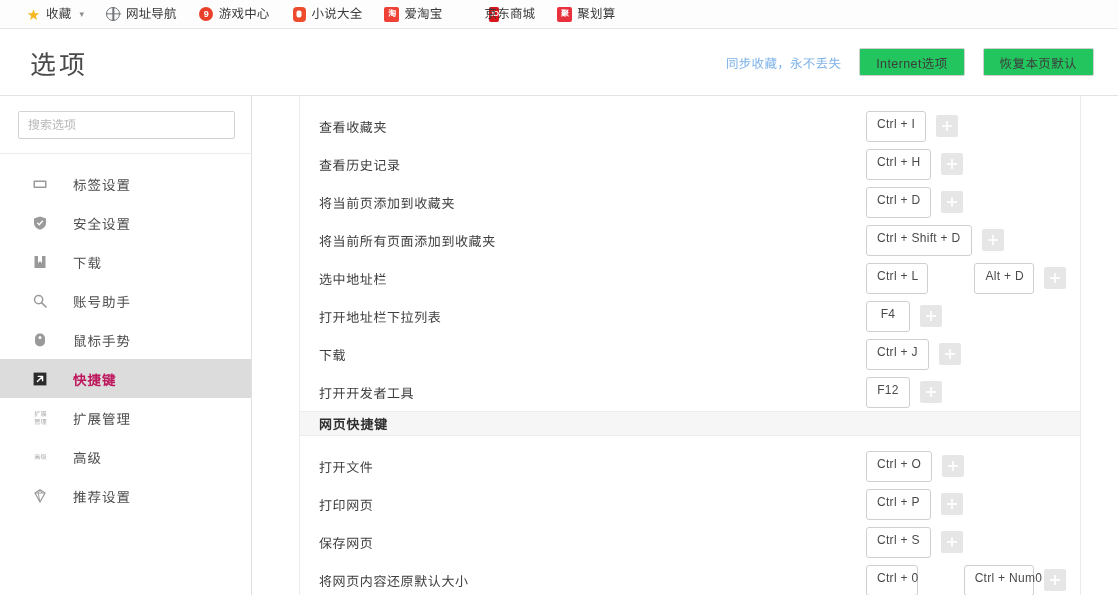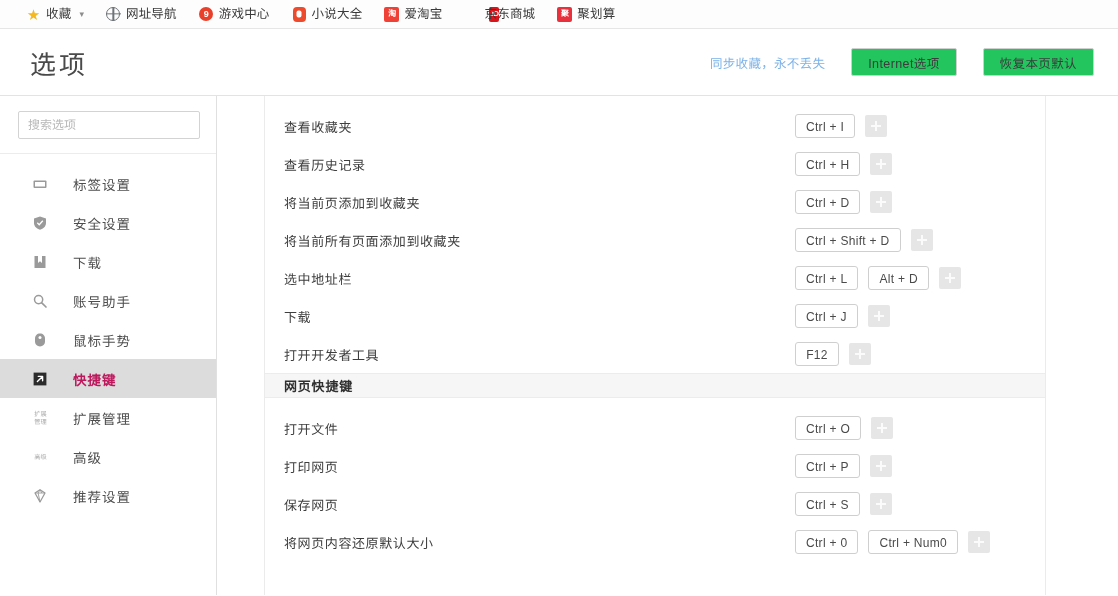--- a/index.html
+++ b/index.html
@@ -127,21 +127,21 @@
     color: #4a4a4a;
     font-weight: normal;
     letter-spacing: 3px;
     margin: 0;
     flex: none;
   }
   .header-right {
     margin-left: auto;
     display: flex;
     align-items: center;
-    gap: 26px;
+    gap: 18px;
   }
   .sync-link {
     font-size: 12.5px;
     color: #7cb2e8;
     text-decoration: none;
     cursor: pointer;
     white-space: nowrap;
     letter-spacing: 0.3px;
   }
   .hdr-btn {
@@ -160,21 +160,21 @@
   }
 
   
   .layout {
     display: flex;
     height: calc(596px - 29px - 68px);
   }
 
   
   .sidebar {
-    width: 217px;
+    width: 252px;
     flex: none;
     background: #ffffff;
     border-right: 1px solid #e0e0e0;
     box-sizing: border-box;
     overflow: hidden;
   }
   .search-wrap {
     padding: 15px 16px 14px 18px;
     border-bottom: 1px solid #ececec;
     box-sizing: border-box;
@@ -274,27 +274,28 @@
     justify-content: flex-start;
     box-sizing: border-box;
   }
   .keycap {
     border: 1px solid #cfcfcf;
     border-radius: 3px;
     background: #ffffff;
     color: #4a4a4a;
     font-size: 12px;
     line-height: 1;
-    padding: 6px 10px 4px;
+    padding: 6px 10px 11px;
     white-space: nowrap;
     cursor: pointer;
     letter-spacing: 0.3px;
     min-width: 44px;
     text-align: center;
     box-sizing: border-box;
+    margin-left: 36px;
   }
   .add-btn {
     width: 22px;
     height: 22px;
     flex: none;
     background: #e6e6e6;
     border: none;
     border-radius: 2px;
     position: relative;
     cursor: pointer;
@@ -509,20 +510,27 @@
           </div>
           <div class="row">
             <div class="row-label">选中地址栏</div>
             <div class="row-keys">
               <div class="keycap">Ctrl + L</div>
               <div class="keycap">Alt + D</div>
               <button class="add-btn"></button>
             </div>
           </div>
           <div class="row">
+            <div class="row-label">打开地址栏下拉列表</div>
+            <div class="row-keys">
+              <div class="keycap">F4</div>
+              <button class="add-btn"></button>
+            </div>
+          </div>
+          <div class="row">
             <div class="row-label">下载</div>
             <div class="row-keys">
               <div class="keycap">Ctrl + J</div>
               <button class="add-btn"></button>
             </div>
           </div>
           <div class="row">
             <div class="row-label">打开开发者工具</div>
             <div class="row-keys">
               <div class="keycap">F12</div>

